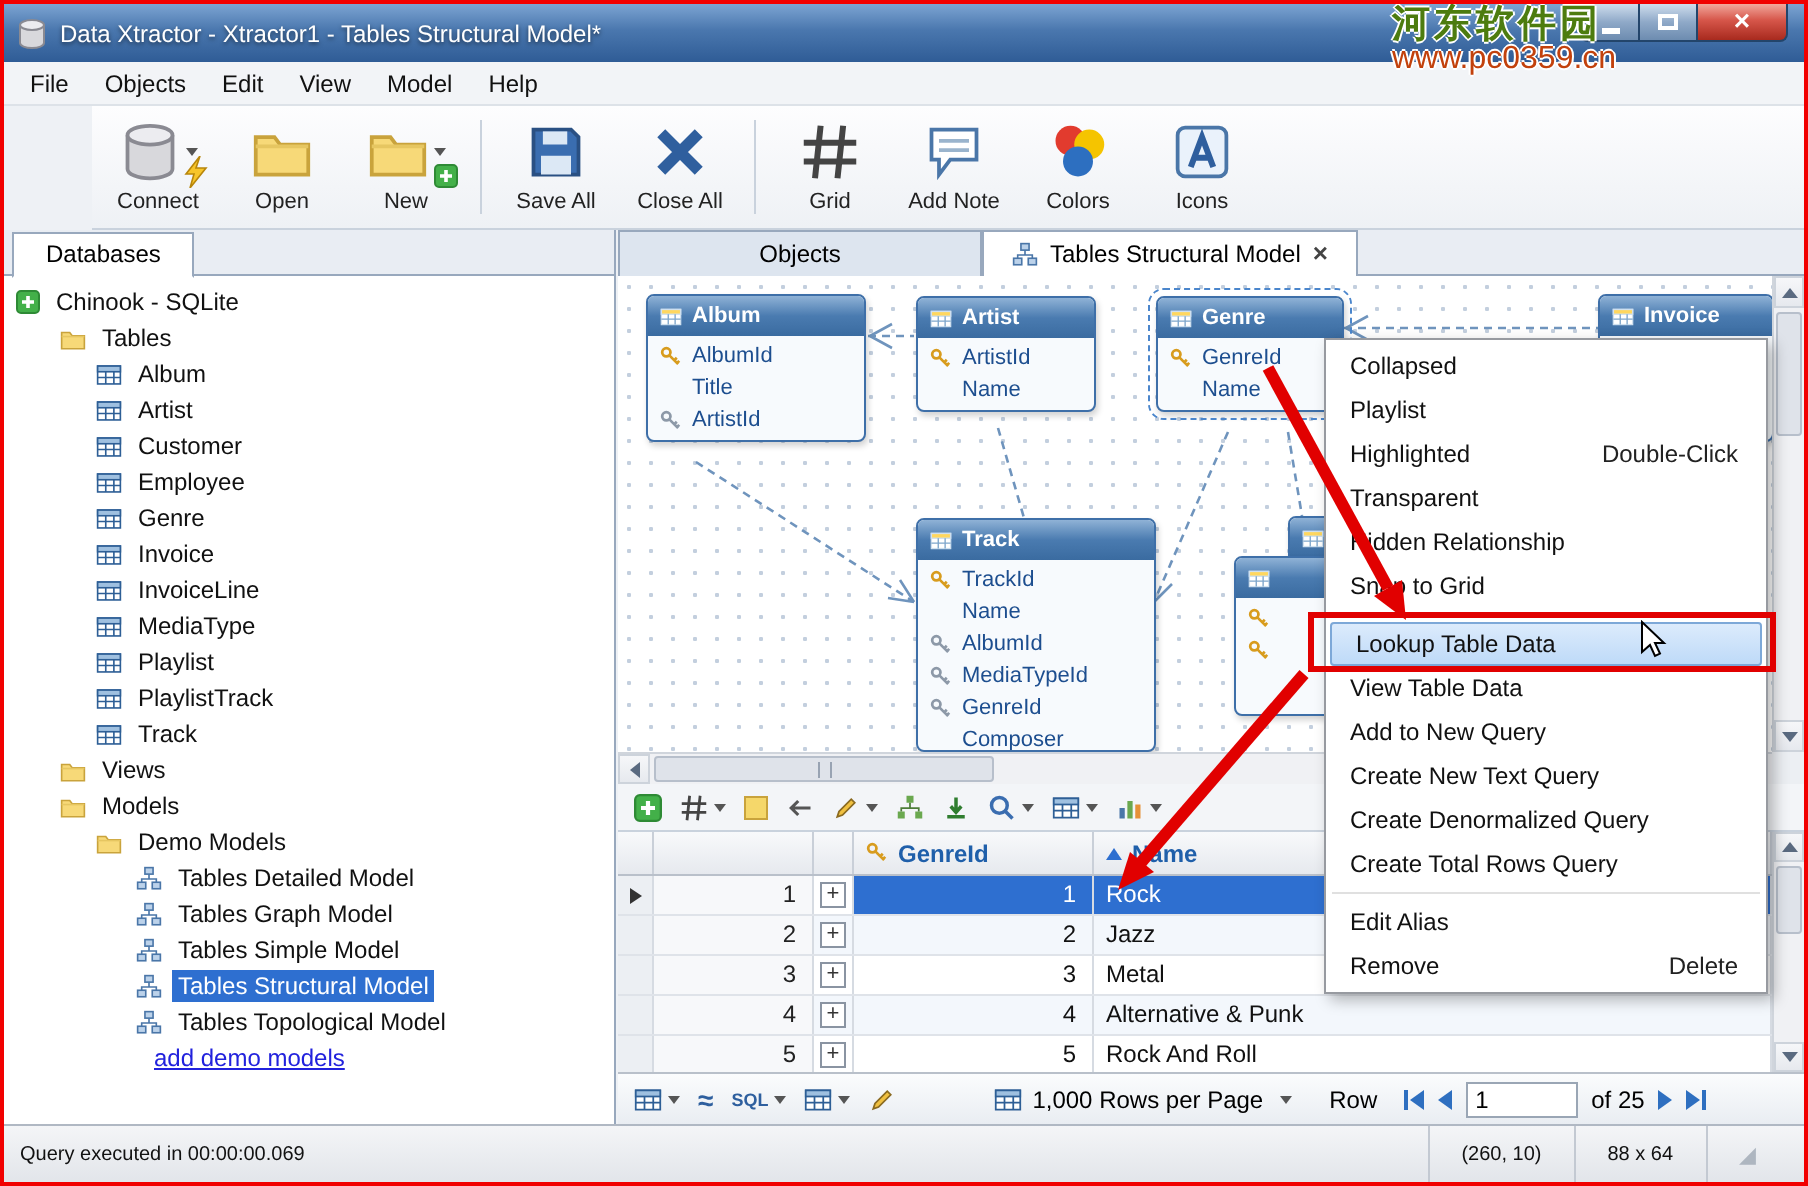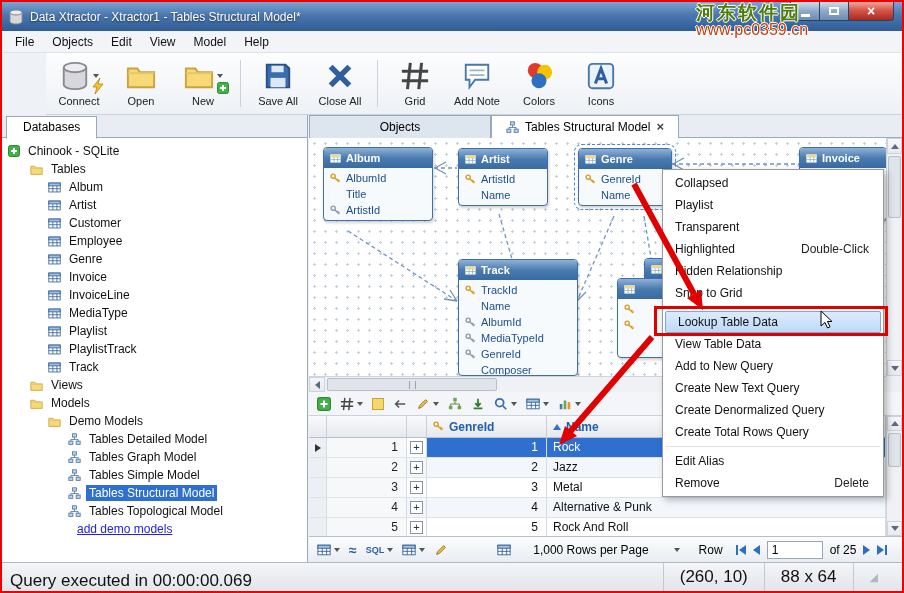--- a/index.html
+++ b/index.html
@@ -136,31 +136,31 @@
   .gvscroll .up { position:absolute; top:0; left:0; right:0; height:15px; }
   .gvscroll .dn { position:absolute; bottom:0; left:0; right:0; height:15px; }
   .gvthumb { position:absolute; top:17px; left:1px; width:13px; height:34px; background:#dfe3ea; border:1px solid #b7bfcb; border-radius:2px; }
 
   
   .pager { position:absolute; bottom:0; left:0; right:0; height:26px; background:linear-gradient(#fbfcfd,#e9edf2);
     border-top:1px solid #b9c0ca; display:flex; align-items:center; gap:5px; padding:0 6px; font-size:12px; }
   .pg-ic { display:flex; align-items:center; padding:1px 2px; }
   .wave::before { content:"\2248"; color:#2e5f9e; font-weight:bold; font-size:14px; }
   .sqltxt { font-size:9px; font-weight:bold; color:#2e5f9e; }
-  .rpp { display:flex; align-items:center; gap:22px; margin-left:26px;padding-left:16px; }
+  .rpp { display:flex; align-items:center; gap:5px; margin-left:26px;padding-left:16px; }
   .pg-input { width:56px; height:18px; border:1px solid #9aa6b5; font-size:12px; padding:0 4px; }
   .nav { display:flex; align-items:center; gap:7px; margin-left:8px; }
   .ntri-l { width:0;height:0;border-top:5px solid transparent;border-bottom:5px solid transparent;border-right:7px solid #2e6fc0; }
   .ntri-r { width:0;height:0;border-top:5px solid transparent;border-bottom:5px solid transparent;border-left:7px solid #2e6fc0; }
   .nbar { width:2px; height:10px; background:#2e6fc0; }
   .pair { display:flex; align-items:center; gap:1px; }
 
   
   .statusbar { position:absolute; left:0; right:0; bottom:0; height:29px; background:linear-gradient(#f4f5f7,#e2e5ea);
-    border-top:1px solid #b0b8c3; display:flex; align-items:flex-end; font-size:17px; padding:0 8px; color:#111; }
+    border-top:1px solid #b0b8c3; display:flex; align-items:center; font-size:10px; padding:0 8px; color:#111; }
   .scell { border-left:1px solid #c3c9d2; padding:0 16px; height:100%; display:flex; align-items:center; }
   .sright { margin-left:auto; display:flex; height:100%; }
   .grip::before { content:"\25E2"; color:#aeb6c0; font-size:11px; }
 
   
   .cmenu { position:absolute; left:660px; top:167px; width:222px; background:#fff; border:1px solid #979aa0;
     box-shadow:3px 3px 7px rgba(0,0,0,.28); z-index:50; padding:2px 0; font-size:12px; }
   .cmi { height:22px; display:flex; align-items:center; justify-content:space-between; padding:0 14px 0 12px; color:#111; }
   .cmi .sc { color:#222; }
   .cmi.hl { background:linear-gradient(#dcebfc,#bedaf8); border:1px solid #7da8d8; border-radius:2px; margin:0 2px; }
@@ -904,26 +904,26 @@
   <div class="cmenu">
     <div class="cmi">
       <span>Collapsed</span>
         <span class="sc"></span>
       </div>
     <div class="cmi">
       <span>Playlist</span>
         <span class="sc"></span>
       </div>
     <div class="cmi">
-      <span>Transparent</span>
-        <span class="sc"></span>
-      </div>
-    <div class="cmi">
       <span>Highlighted</span>
         <span class="sc">Double-Click</span>
+      </div>
+    <div class="cmi">
+      <span>Transparent</span>
+        <span class="sc"></span>
       </div>
     <div class="cmi">
       <span>Hidden Relationship</span>
         <span class="sc"></span>
       </div>
     <div class="cmi">
       <span>Snap to Grid</span>
         <span class="sc"></span>
       </div>
     <div class="csep"></div>

